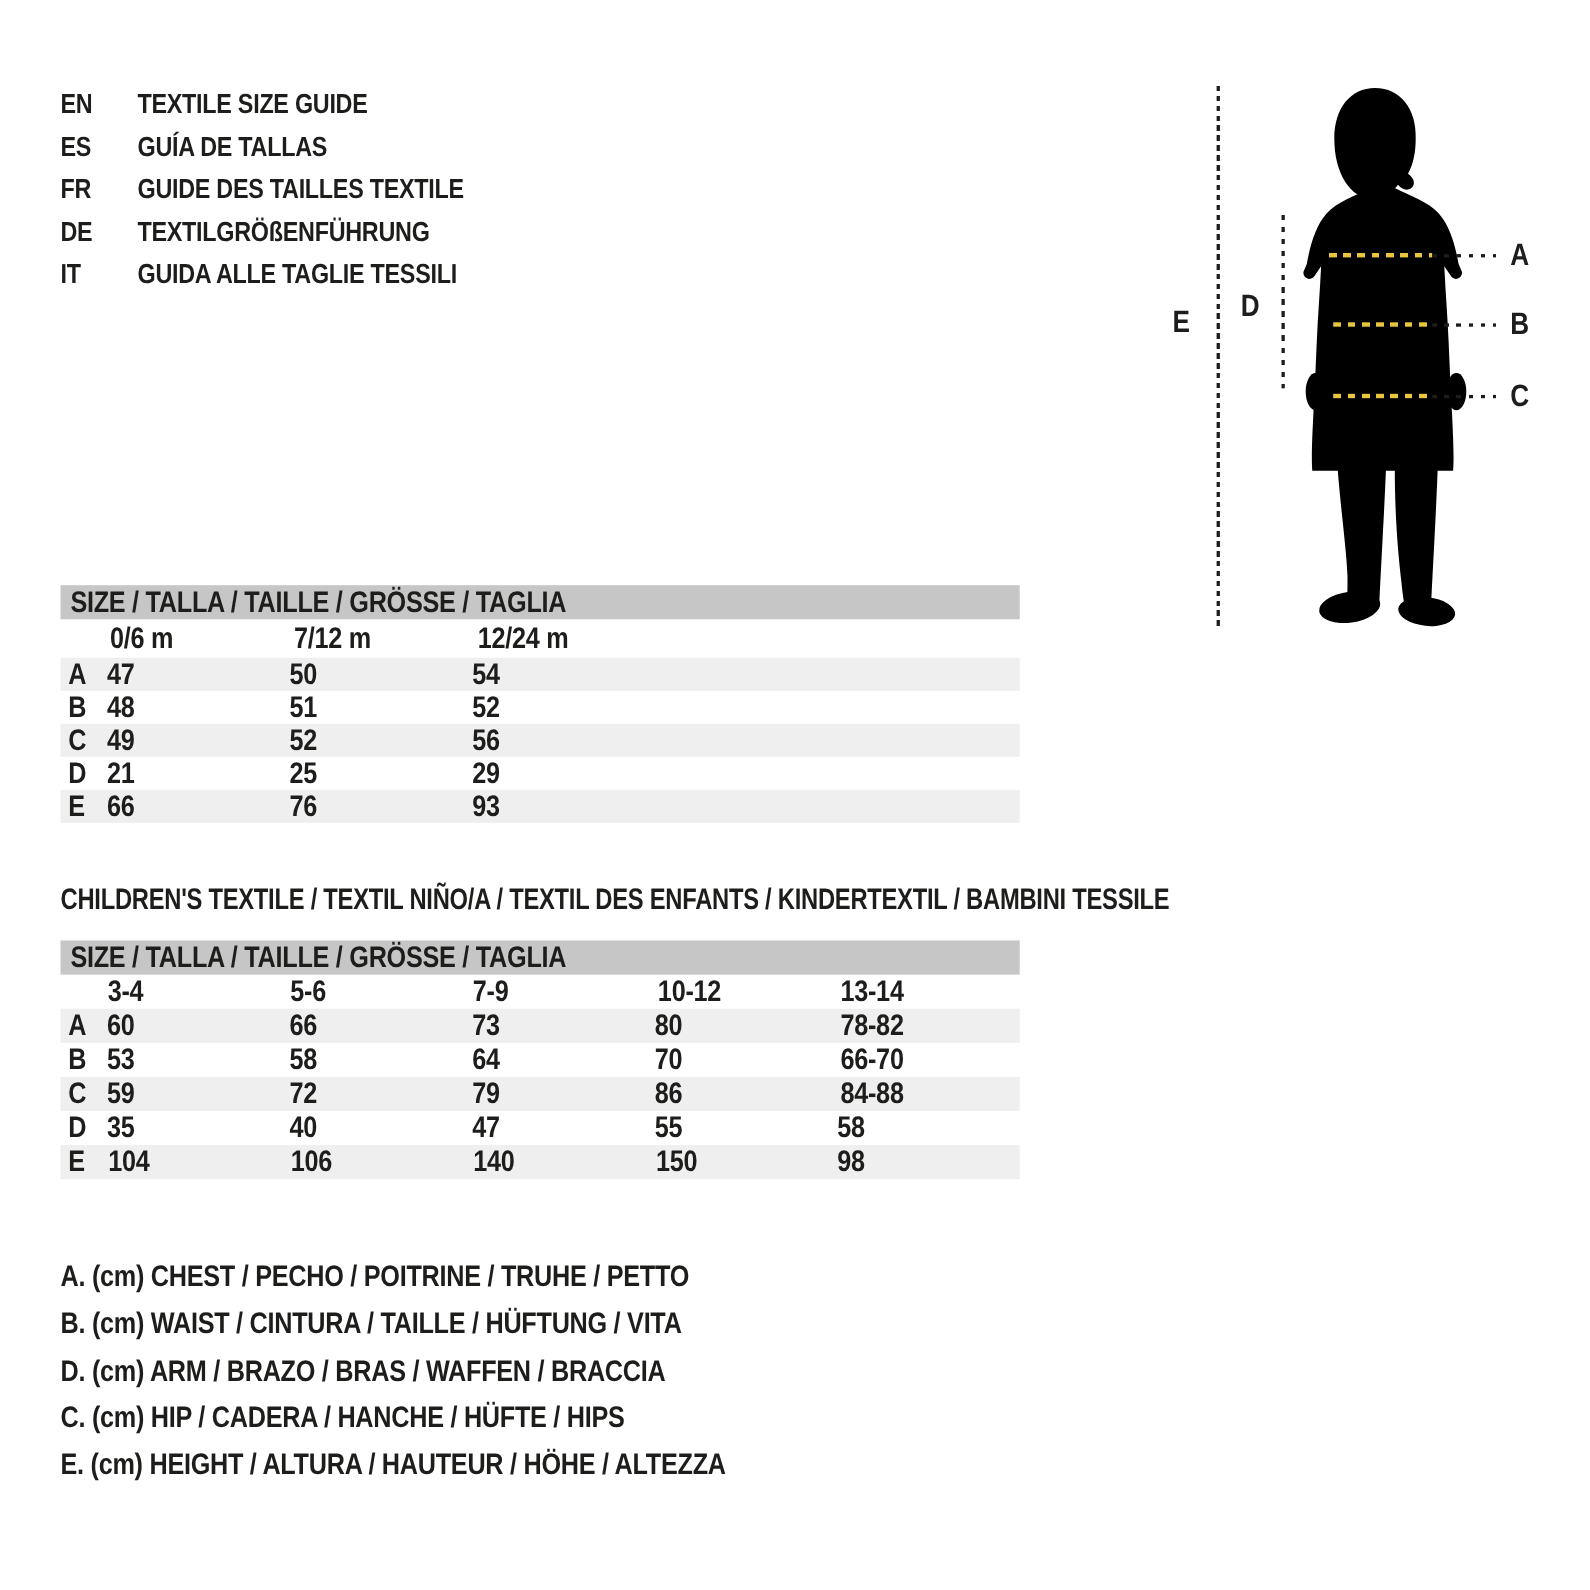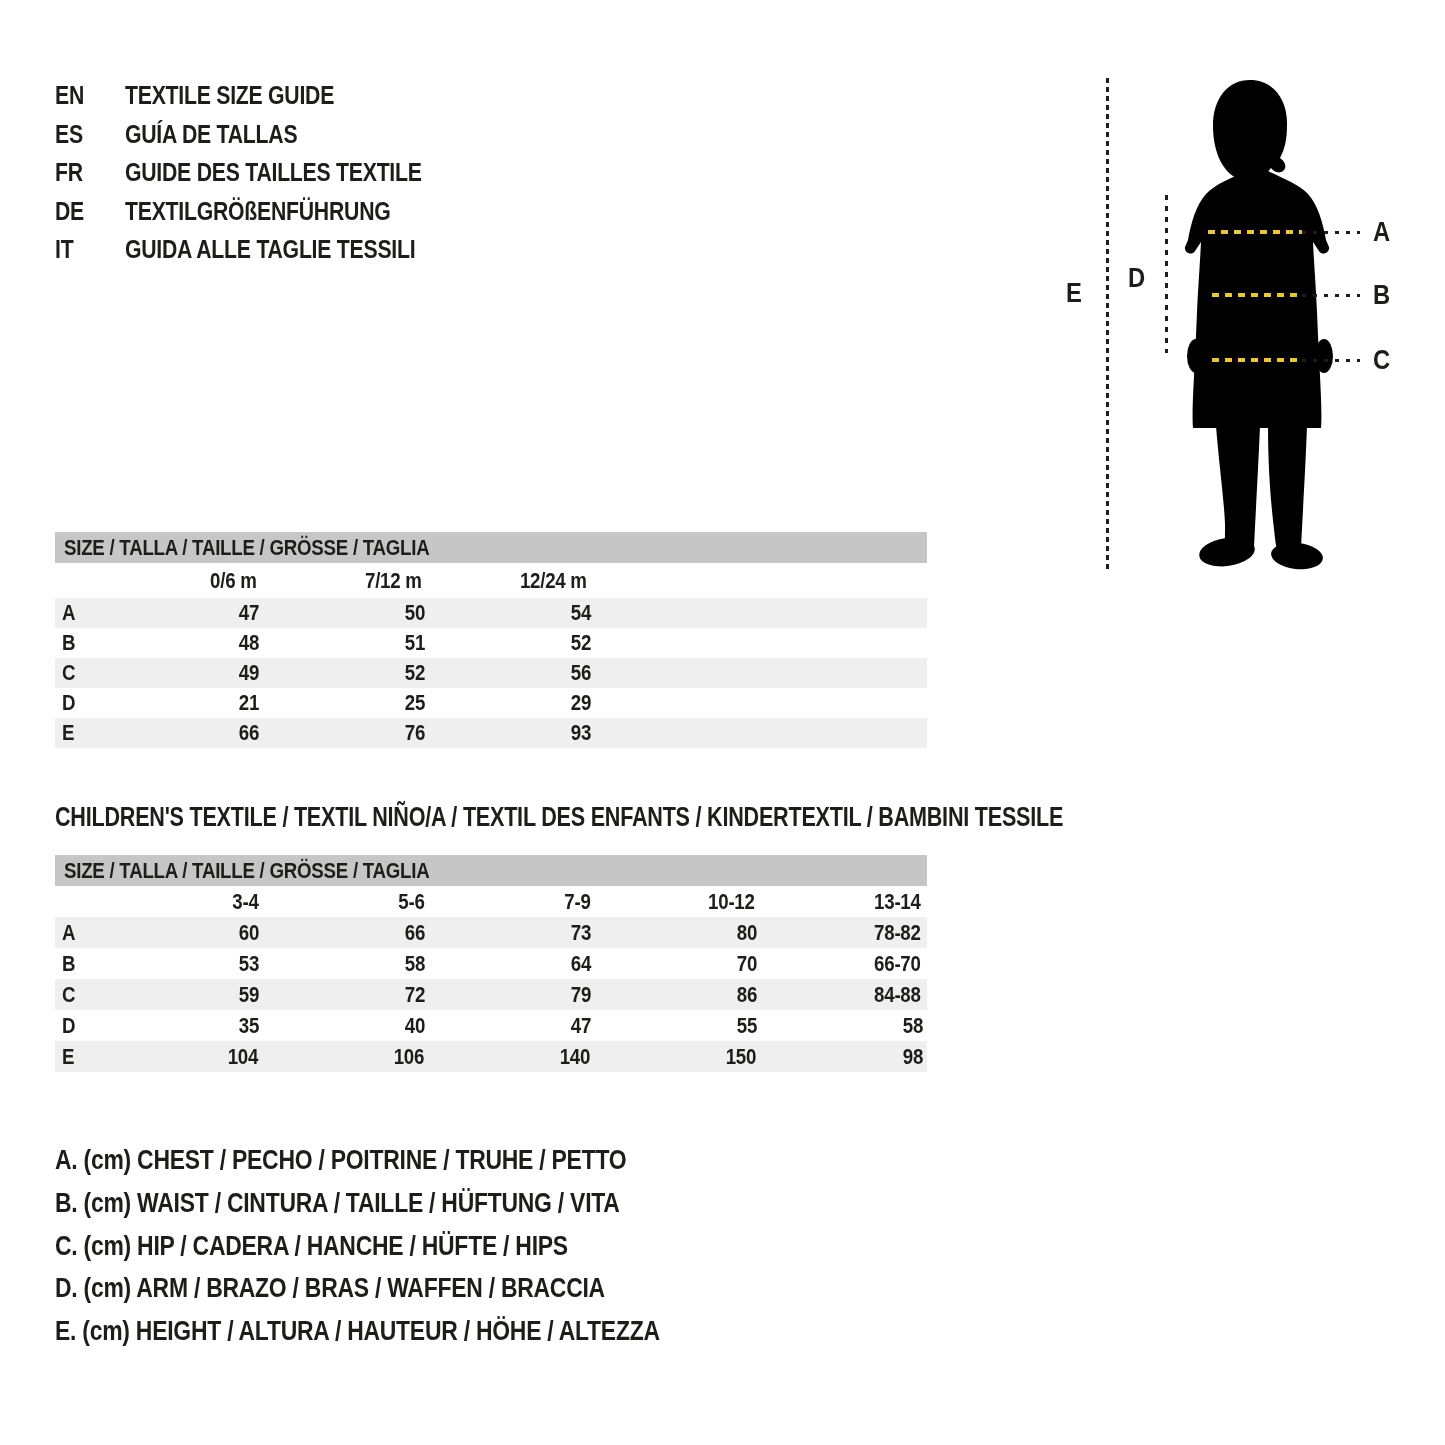--- a/index.html
+++ b/index.html
@@ -43,30 +43,30 @@
   .hdots.a{left:262px;top:171px;width:58px;}
   .hdots.b{left:262px;top:234px;width:58px;}
   .hdots.c{left:262px;top:299px;width:58px;}
 
   
   .sec-heading{position:absolute;left:55px;font-size:27px;line-height:27px;}
   .sec-heading.babies{top:481px;}
   .sec-heading.children{top:804px;}
 
   
-  .tbl{position:absolute;left:55px;width:872px;font-size:22px;}
+  .tbl{position:absolute;left:55px;width:872px;font-size:27px;}
   .tbl.babies{top:532px;}
   .tbl.children{top:855px;}
   .size-bar{height:31px;background:var(--bar);display:flex;align-items:center;padding-left:9px;}
   .trow{display:flex;align-items:center;height:30px;}
   .tbl.children .trow{height:31px;text-decoration:underline;}
   .trow.head{height:35px;}
   .trow.stripe{background:var(--stripe);}
   .cl{width:40px;padding-left:7px;}
-  .c{width:166px;text-align:right;}
+  .c{width:166px;text-align:left;}
 
   
   .legend{position:absolute;left:55px;top:1139px;font-size:27px;line-height:42.8px;}
 </style>
 </head>
 <body>
 
 <div class="page">
 
   <section class="lang-block">
@@ -218,18 +218,18 @@
       <span class="c"><span class="txt ctr">106</span></span>
       <span class="c"><span class="txt ctr">140</span></span>
       <span class="c"><span class="txt ctr">150</span></span>
       <span class="c"><span class="txt ctr">98</span></span>
     </div>
   </div>
 
   <section class="legend">
     <div><span class="txt">A. (cm) CHEST / PECHO / POITRINE / TRUHE / PETTO</span></div>
     <div><span class="txt">B. (cm) WAIST / CINTURA / TAILLE / HÜFTUNG / VITA</span></div>
+    <div><span class="txt">D. (cm) ARM / BRAZO / BRAS / WAFFEN / BRACCIA</span></div>
     <div><span class="txt">C. (cm) HIP / CADERA / HANCHE / HÜFTE / HIPS</span></div>
-    <div><span class="txt">D. (cm) ARM / BRAZO / BRAS / WAFFEN / BRACCIA</span></div>
     <div><span class="txt">E. (cm) HEIGHT / ALTURA / HAUTEUR / HÖHE / ALTEZZA</span></div>
   </section>
 
 </div>
 
 </body></html>

